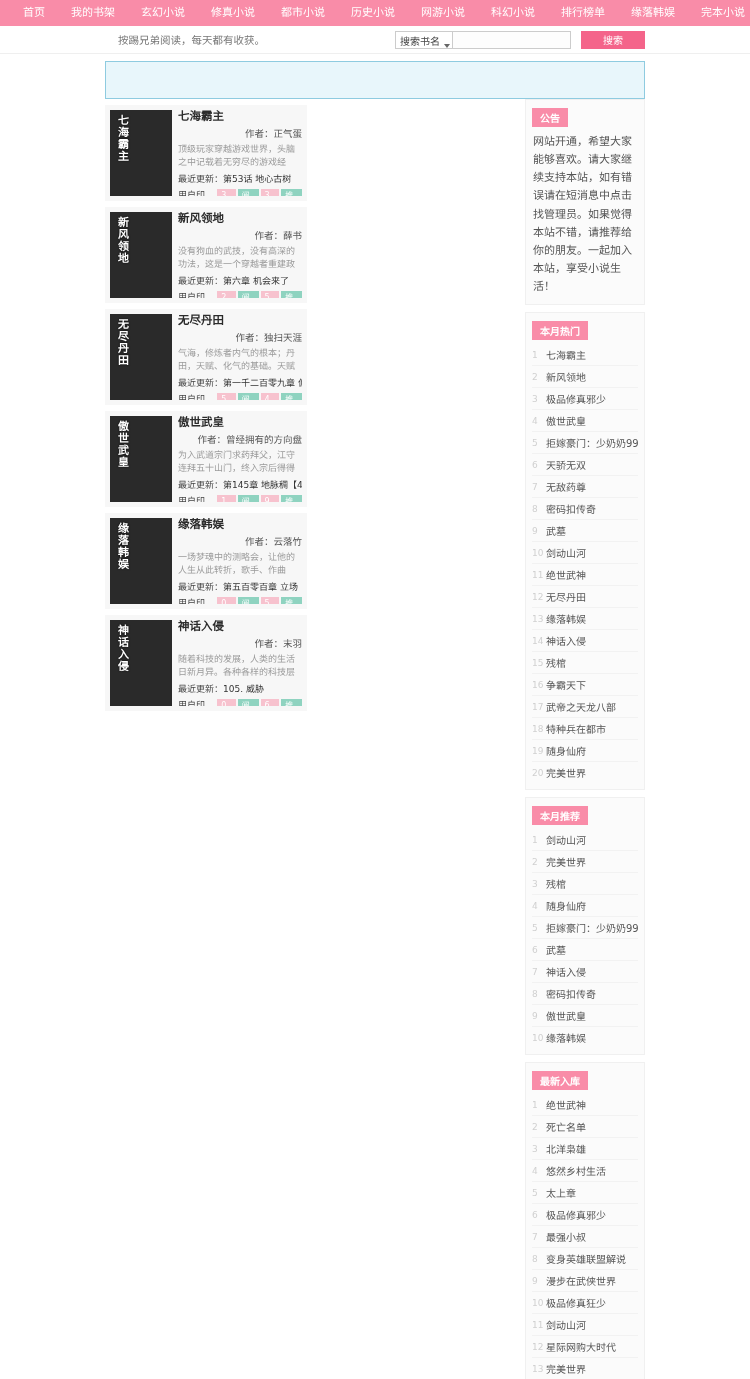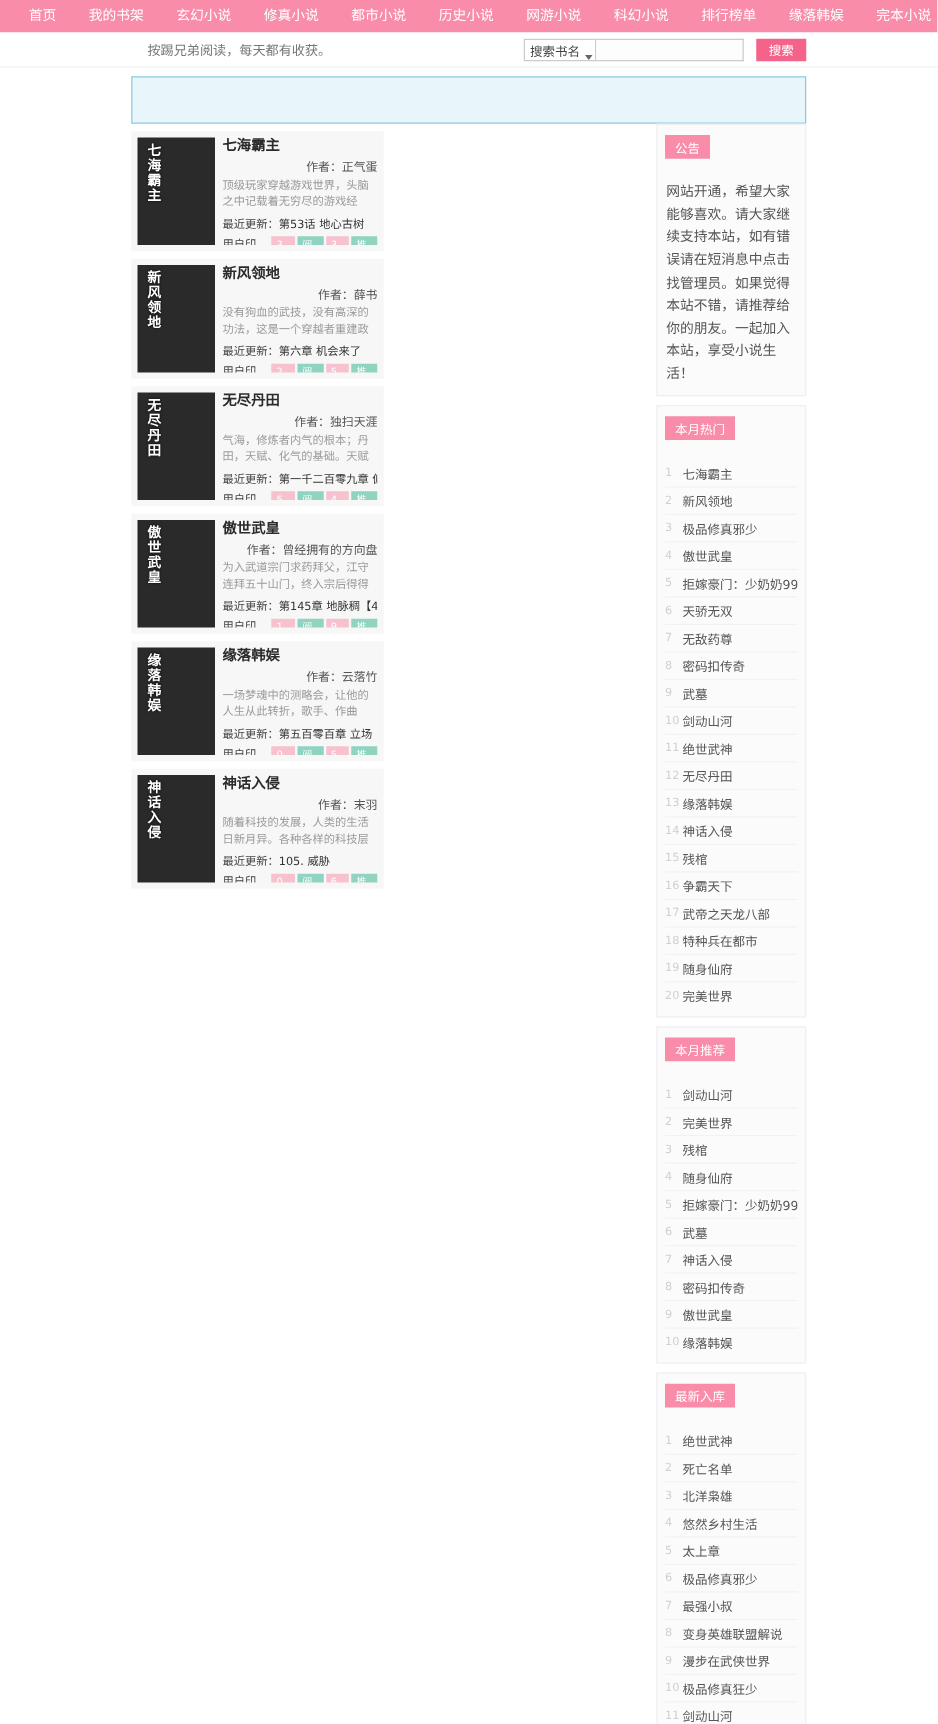--- a/index.html
+++ b/index.html
@@ -73,21 +73,21 @@
     background: #fdfdfd;
     font-size: 10px;
     padding: 0 4px;
     outline: none;
   }
   .search-btn {
     background: #f4648a;
     color: #fff;
     border: none;
     height: 18px;
-    width: 40px;
+    width: 64px;
     font-size: 10px;
     margin-left: 10px;
     cursor: pointer;
     font-family: inherit;
   }
 
   
   .wrap { width: 750px; padding: 0; }
   .ad-box {
     height: 38px;
@@ -170,22 +170,22 @@
   .card .btags .lbl { color: #444; font-size: 9px; margin-right: 1px; }
   .tag { padding: 1px 4px; color: #fff; font-size: 8px; line-height: 11px; }
   .tag-pink { background: #f7c2ce; }
   .tag-green { background: #8fd3c0; }
   .sec-title {
     display: inline-block;
     background: #f98ca8;
     color: #fff;
     font-size: 10px;
     padding: 2px 8px;
-    margin: 4px 0 16px 2px;
-    font-weight: normal;
+    margin: 4px 0 4px 2px;
+    font-weight: bold;
   }
 
   
   .panel {
     background: #fbfbfb;
     border: 1px solid #f0f0f0;
     margin-bottom: 7px;
     padding: 4px 6px 6px 6px;
   }
   .panel .sec-title { margin-left: 0; }

